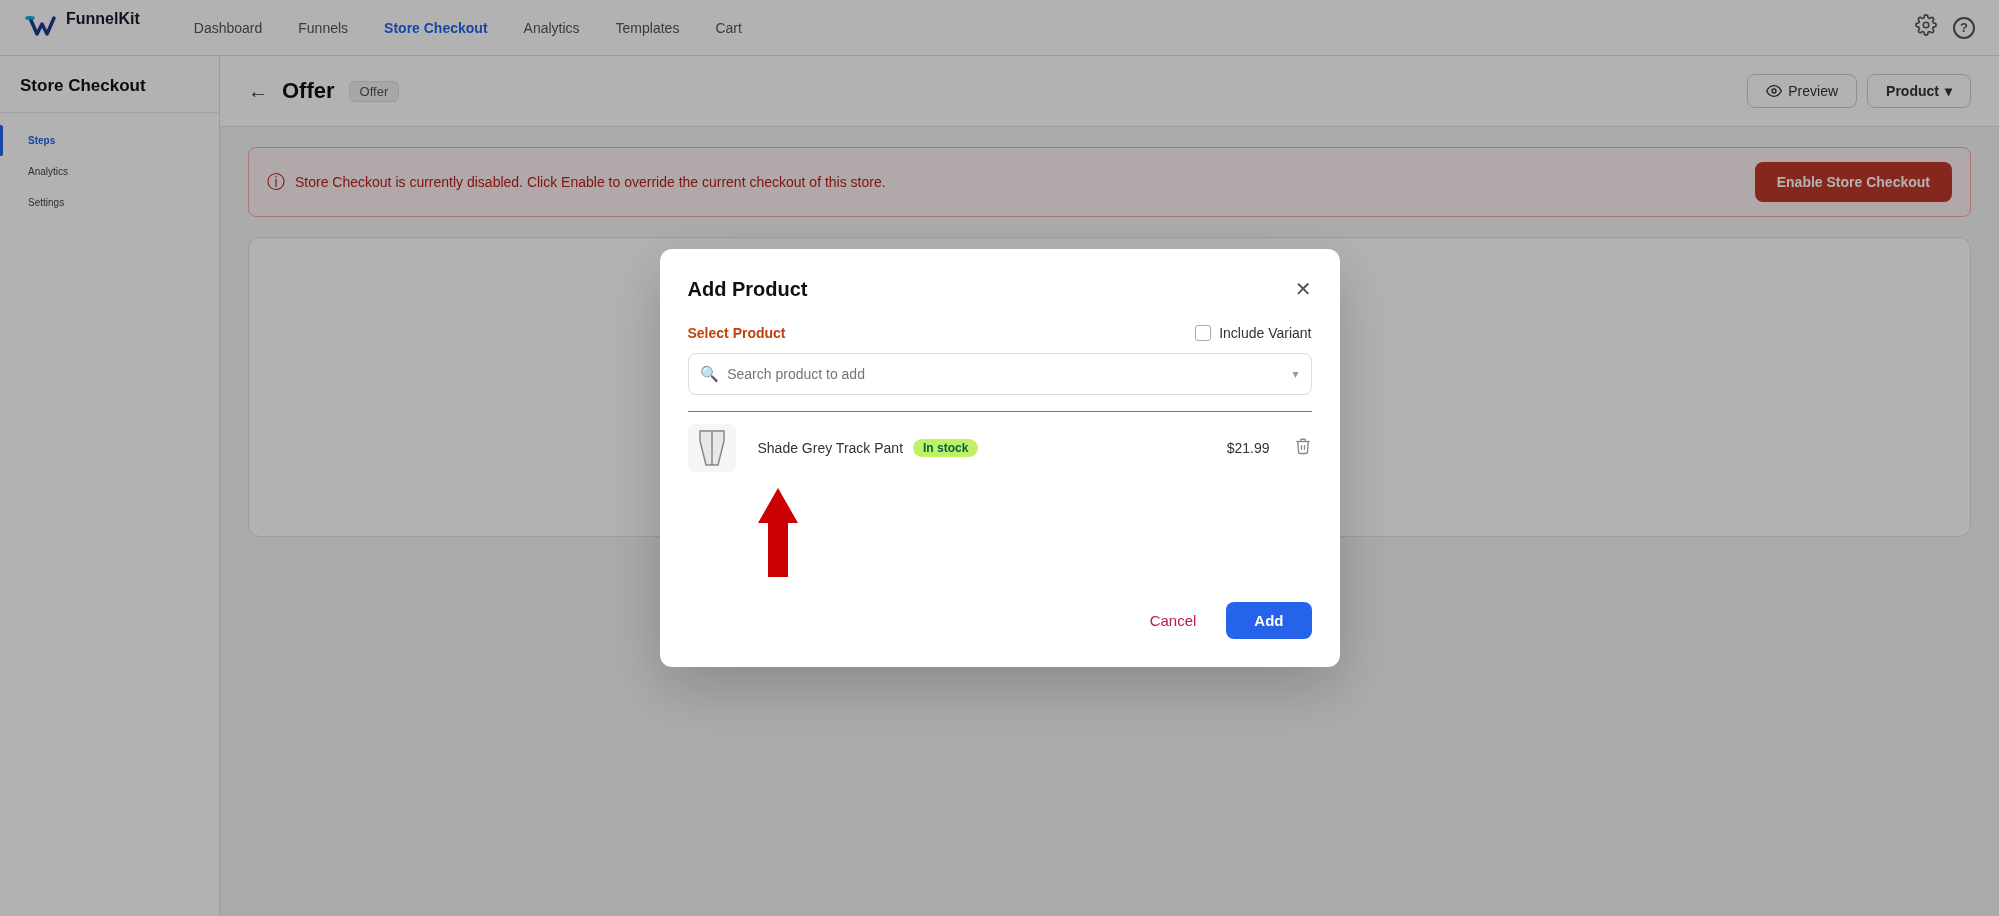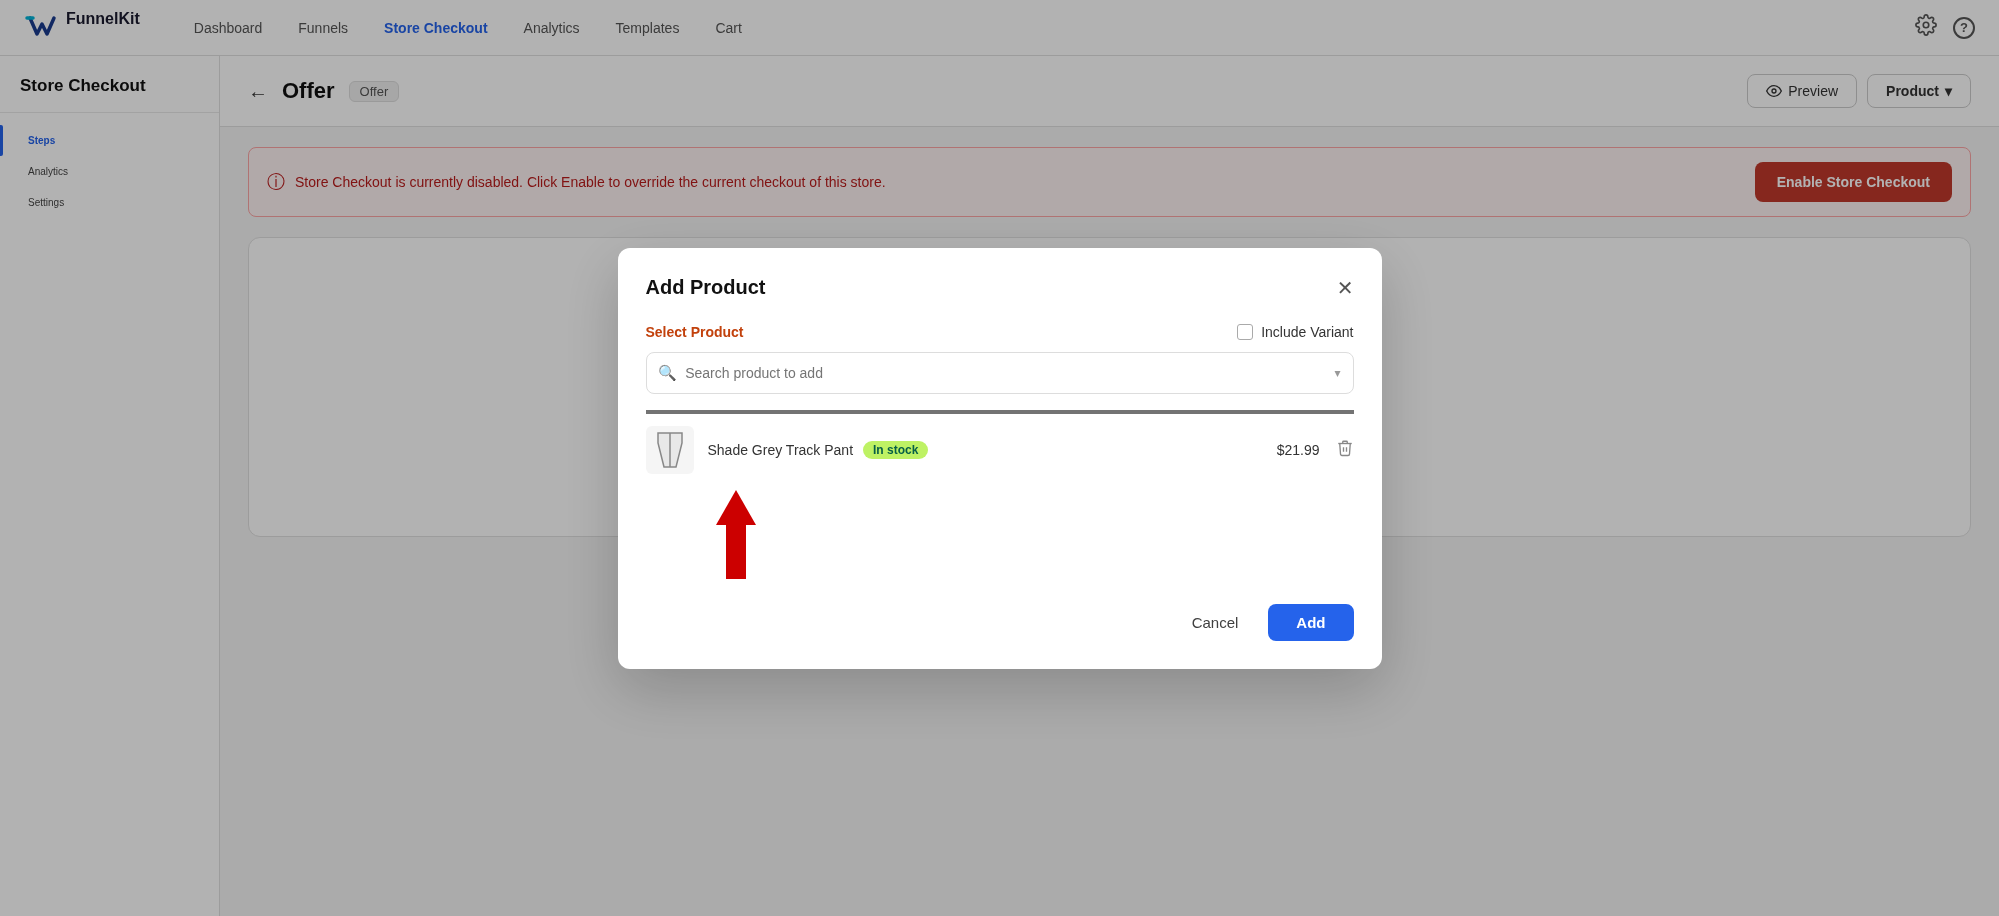--- a/index.html
+++ b/index.html
@@ -89,21 +89,21 @@
     }
     .offer-main-text { font-size: 20px; font-weight: 700; color: #222; margin-bottom: 8px; }
     .offer-sub-text { font-size: 14px; color: #888; }
 
     
     .modal-overlay {
       position: fixed; inset: 0; background: rgba(0,0,0,0.3);
       display: flex; align-items: center; justify-content: center; z-index: 100;
     }
     .modal {
-      background: #fff; border-radius: 12px; width: 764px;
+      background: #fff; border-radius: 12px; width: 680px;
       padding: 28px; position: relative; box-shadow: 0 20px 60px rgba(0,0,0,0.2);
     }
     .modal-header { display: flex; align-items: center; justify-content: space-between; margin-bottom: 24px; }
     .modal-title { font-size: 20px; font-weight: 700; color: #111; }
     .modal-close { background: none; border: none; font-size: 20px; cursor: pointer; color: #555; }
 
     .modal-select-label { font-size: 14px; font-weight: 600; color: #c2410c; }
     .modal-top-row { display: flex; align-items: center; justify-content: space-between; margin-bottom: 12px; }
     .include-variant { display: flex; align-items: center; gap: 8px; font-size: 14px; color: #333; }
     .checkbox { width: 16px; height: 16px; border: 1.5px solid #aaa; border-radius: 3px; background: #fff; }
@@ -115,21 +115,22 @@
     .search-icon { color: #999; margin-right: 8px; font-size: 15px; }
     .search-input {
       flex: 1; border: none; outline: none; font-size: 14px; color: #333;
       padding: 12px 0; background: transparent;
     }
     .dropdown-icon { color: #999; font-size: 12px; }
 
     
     .product-row {
       display: flex; align-items: center; padding: 12px 0;
-      border-top: 4px solid #737373;
+      border-top: 1px solid #737373;
+      gap: 8px;
     }
     .product-image {
       width: 48px; height: 48px; background: #f5f5f5; border-radius: 6px;
       display: flex; align-items: center; justify-content: center;
       font-size: 24px; margin-right: 14px; flex-shrink: 0;
     }
     .product-info { flex: 1; display: flex; align-items: center; gap: 10px; }
     .product-name { font-size: 14px; color: #333; font-weight: 500; }
     .in-stock-badge {
       background: #bef264; color: #065f46; font-size: 12px; font-weight: 600;
@@ -138,21 +139,21 @@
     .product-price { font-size: 14px; color: #333; font-weight: 500; margin-right: 16px; }
     .delete-btn { background: none; border: none; cursor: pointer; color: #888; font-size: 16px; }
 
     
     .arrow-svg-container { display: flex; justify-content: flex-start; padding: 4px 0 0 60px; }
 
     
     .modal-footer { display: flex; justify-content: flex-end; gap: 10px; margin-top: 24px; }
     .cancel-btn {
       background: none; border: none; padding: 10px 20px;
-      font-size: 15px; color: #404040; cursor: pointer; border-radius: 8px;
+      font-size: 15px; color: #be185d; cursor: pointer; border-radius: 8px;
     }
     .add-btn {
       background: #2563eb; color: #fff; border: none;
       padding: 10px 28px; border-radius: 8px;
       font-size: 15px; font-weight: 600; cursor: pointer;
     }
 
     
     .gear-svg { width: 22px; height: 22px; }
     .question-circle { width: 22px; height: 22px; border: 2px solid #555; border-radius: 50%; display: flex; align-items: center; justify-content: center; font-size: 13px; color: #555; font-weight: 700; cursor: pointer; }

